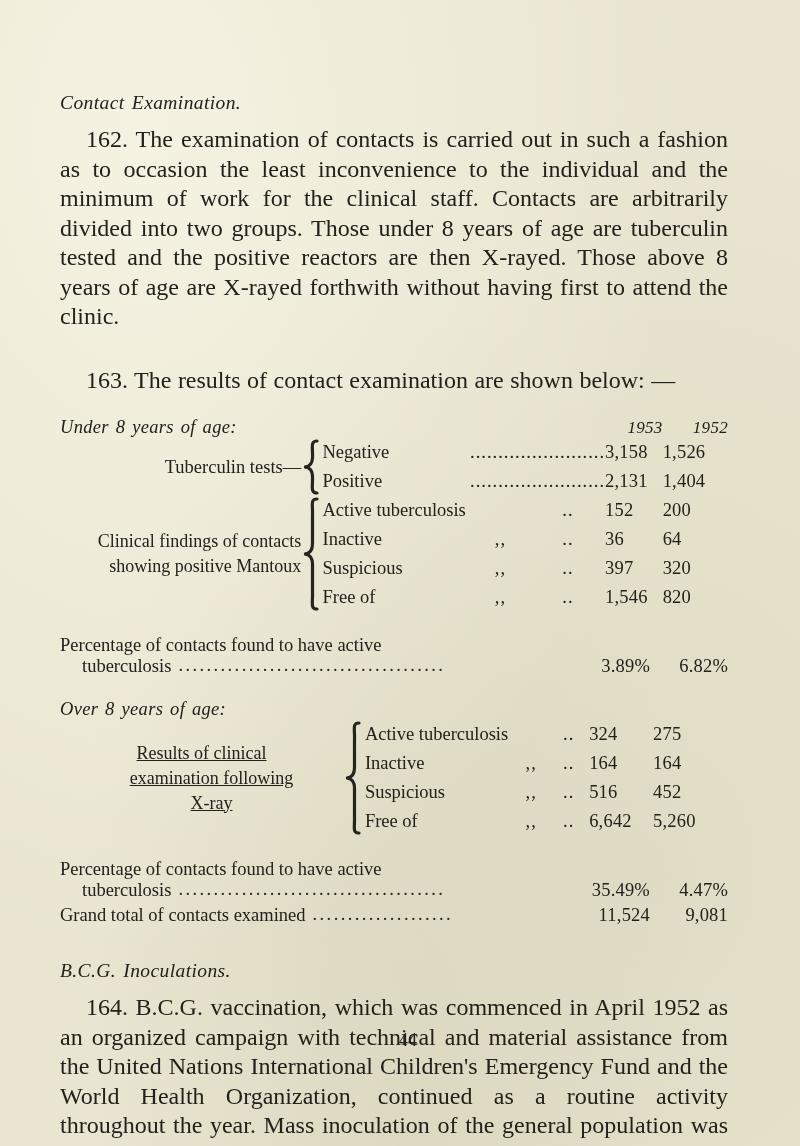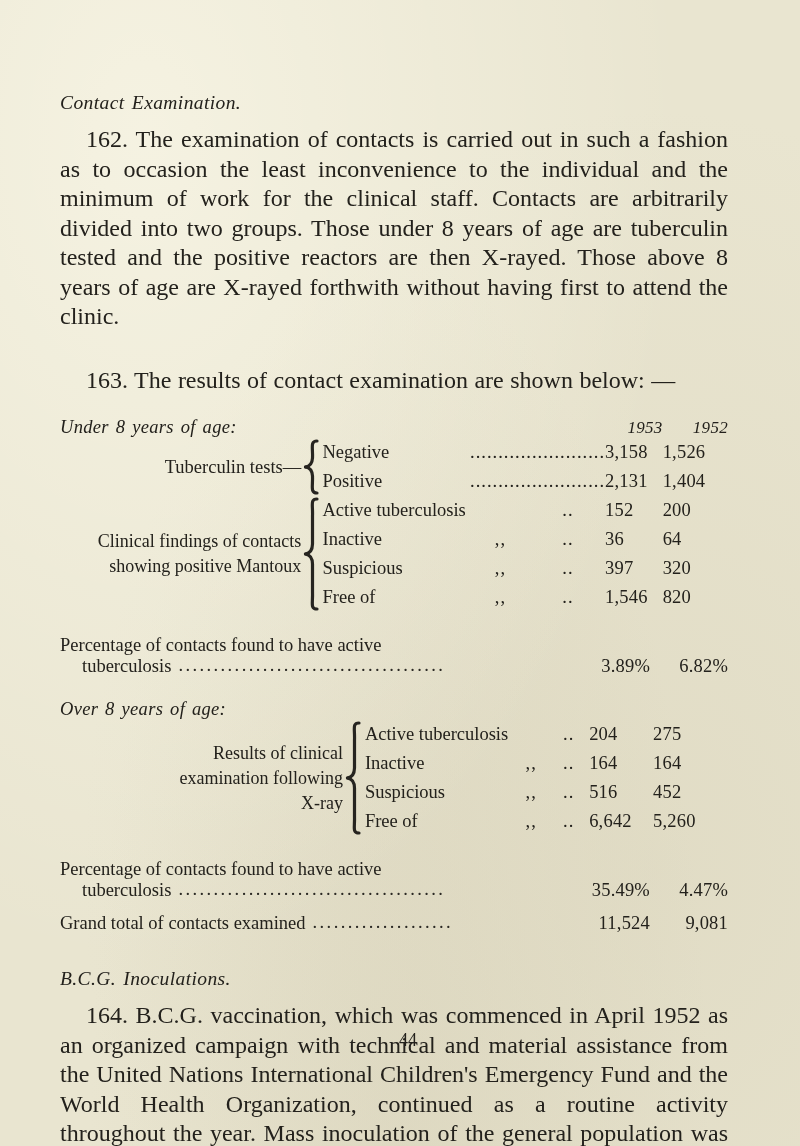--- a/index.html
+++ b/index.html
@@ -94,21 +94,21 @@
   }
   .row-h { height: 29px; }
   .num { font-size: 18.5px; letter-spacing: 0.2px; white-space: nowrap; }
   .item { font-size: 18.5px; white-space: nowrap; }
   .ditto { font-size: 18.5px; text-align: center; letter-spacing: 1px; }
   .dots2 { font-size: 18.5px; text-align: center; letter-spacing: 1px; }
   .lbl { font-size: 18.5px; text-align: right; padding-right: 8px; white-space: nowrap; }
 
   
   .lbl-block-right { text-align: right; padding-right: 7px; line-height: 25px; }
-  .lbl-block-left  { text-align: right;  padding-left: 84px; line-height: 25px; }
+  .lbl-block-left  { text-align: center;  padding-left: 84px; line-height: 25px; text-decoration: underline; }
   .lbl-block-left .l2,
   .lbl-block-left .l3 { padding-left: 20px; }
 
   
   .brace-cell { padding: 0; }
   .brace-svg { display: block; }
   .brace-svg path {
     fill: none;
     stroke: #262420;
     stroke-width: 3.2;
@@ -283,21 +283,21 @@
       </td>
       <td class="brace-cell" rowspan="4">
         <svg class="brace-svg" width="20" height="116" viewBox="0 0 20 116" aria-hidden="true">
           <path d="M16 3 C9 3, 12 9, 11.5 20 L11.5 48 C11.4 54, 9 57.2, 4.5 58"></path>
           <path d="M16 113 C9 113, 12 107, 11.5 96 L11.5 68 C11.4 62, 9 58.8, 4.5 58"></path>
         </svg>
       </td>
       <td class="item">Active tuberculosis</td>
       <td class="ditto"></td>
       <td class="dots2">..</td>
-      <td class="num">204</td>
+      <td class="num">324</td>
       <td class="num">275</td>
     </tr>
     <tr class="row-h">
       <td class="item">Inactive</td>
       <td class="ditto">,,</td>
       <td class="dots2">..</td>
       <td class="num">164</td>
       <td class="num">164</td>
     </tr>
     <tr class="row-h">
@@ -324,21 +324,21 @@
       <span class="txt pct-label-1">Percentage of contacts found to have active</span>
     </div>
     <div class="leader-row">
       <span class="txt sub-indent">tuberculosis</span>
       <span class="fill">......................................</span>
       <span class="v1 num">35.49%</span>
       <span class="v2 num">4.47%</span>
     </div>
   </div>
 
-  <div class="leader-row" style="margin-top:12px;">
+  <div class="leader-row" style="margin-top:4px;">
     <span class="txt">Grand total of contacts examined</span>
     <span class="fill">....................</span>
     <span class="v1 num">11,524</span>
     <span class="v2 num">9,081</span>
   </div>
 
   <div class="gap-lg"></div>
 
   <div class="sec-head">B.C.G. Inoculations.</div>
 

